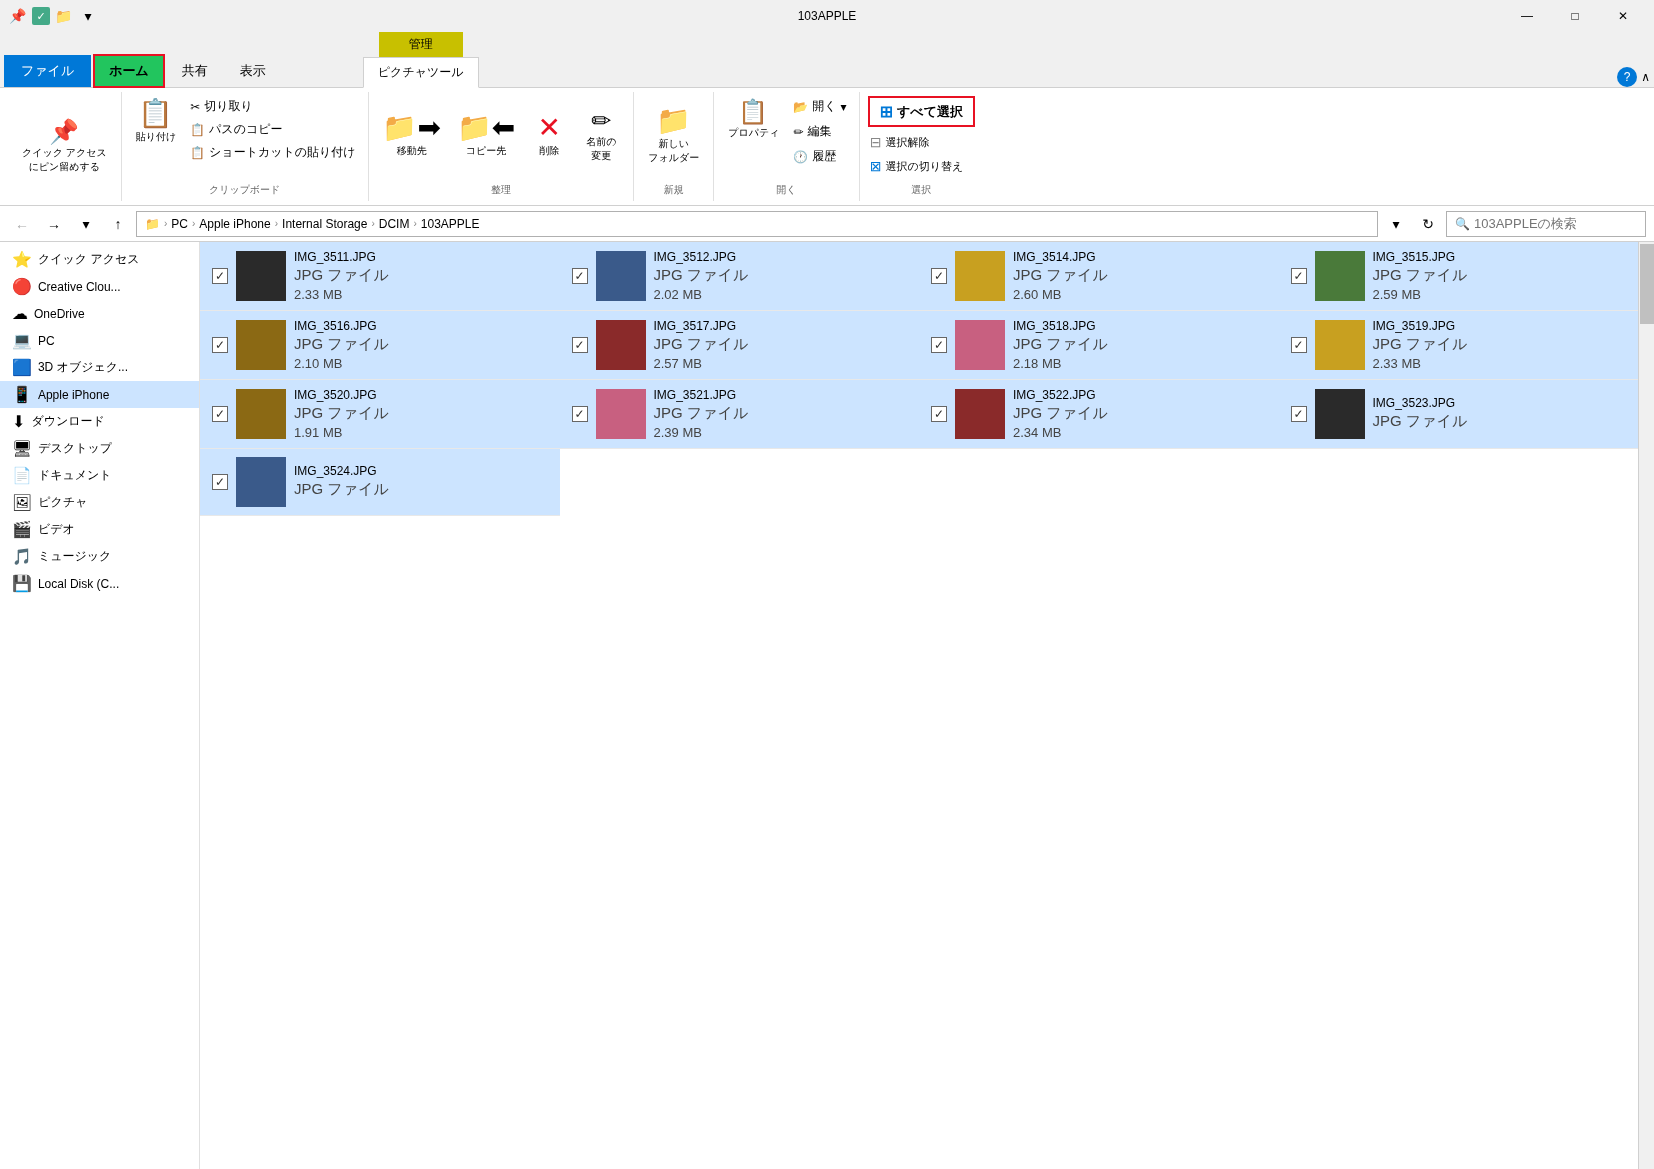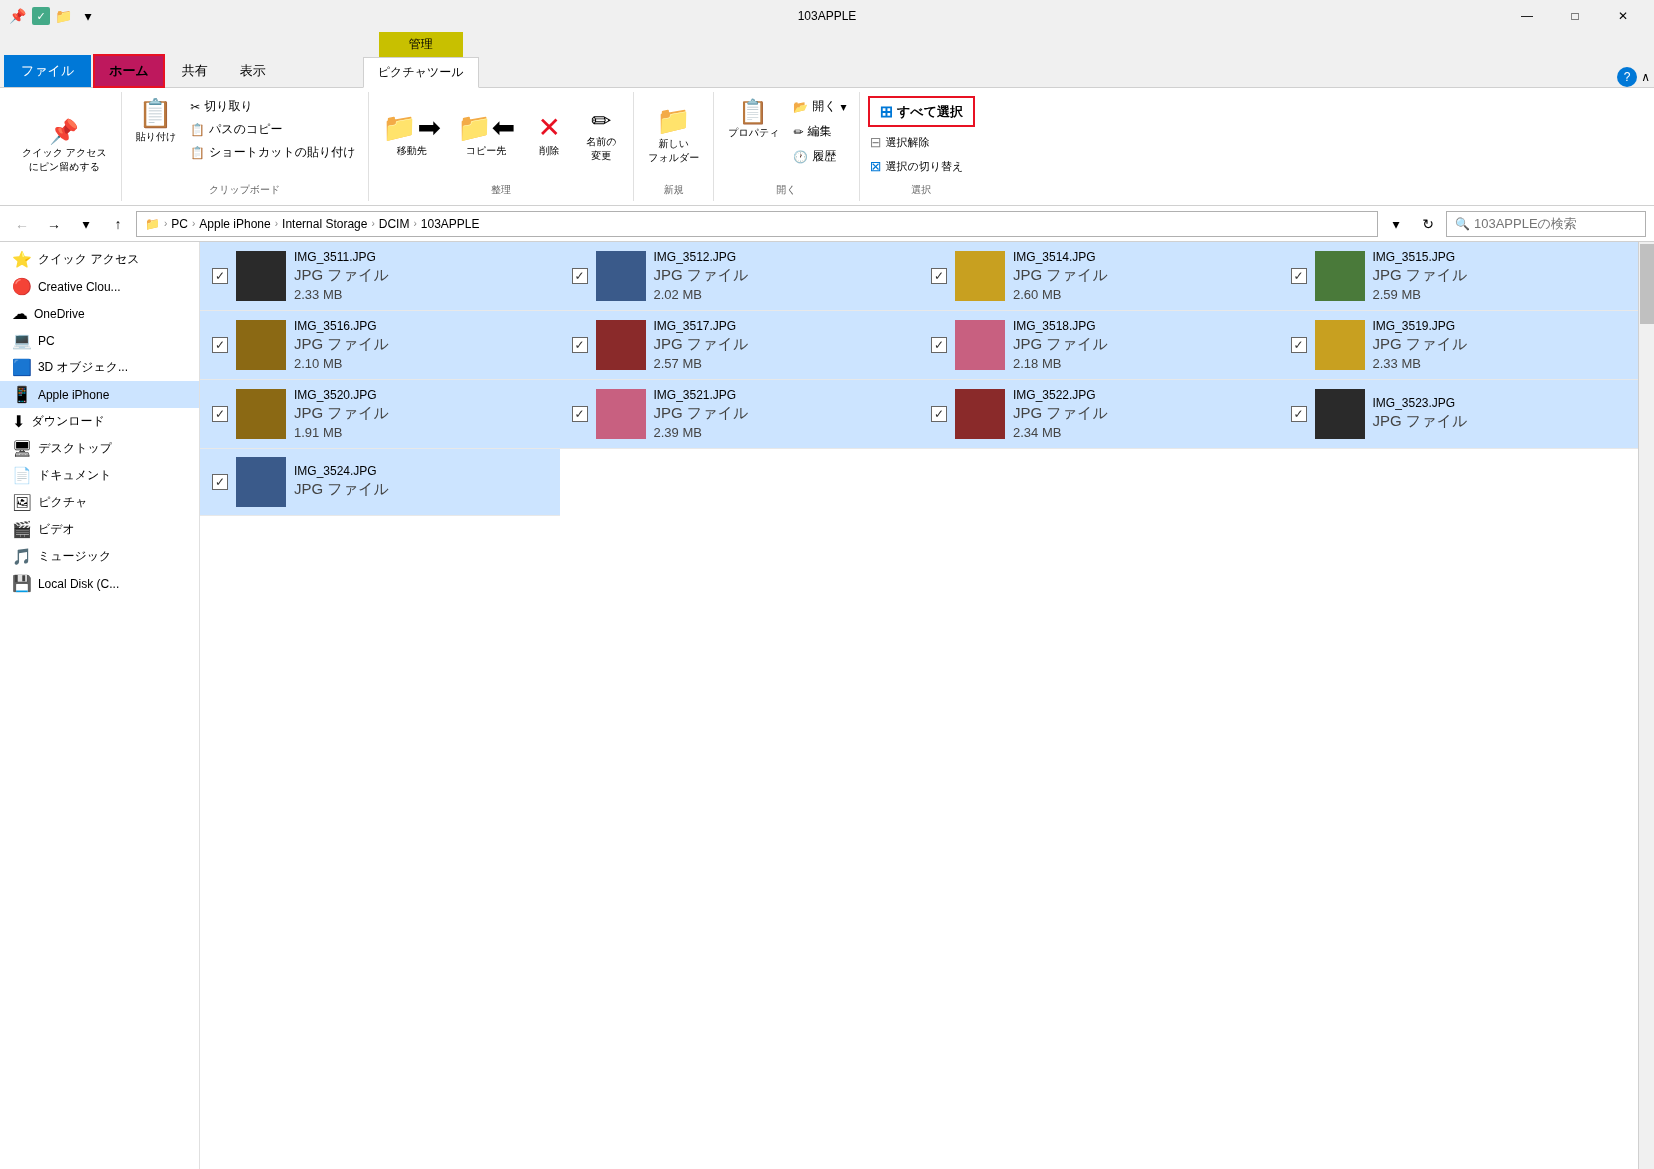--- a/index.html
+++ b/index.html
@@ -9,21 +9,21 @@
     .title-bar {
       display: flex; align-items: center; background: #f0f0f0; height: 32px;
       padding: 0 8px; justify-content: space-between;
     }
     .title-bar-left { display: flex; align-items: center; gap: 4px; }
     .qat-icon { width: 20px; height: 20px; display: flex; align-items: center; justify-content: center; cursor: pointer; font-size: 14px; }
     .title-bar-right { display: flex; gap: 2px; }
     .win-btn { width: 46px; height: 32px; display: flex; align-items: center; justify-content: center; cursor: pointer; font-size: 12px; }
     .ribbon-tabs { display: flex; align-items: flex-end; padding: 0 4px; background: #f0f0f0; }
     .ribbon-tab { padding: 6px 14px; cursor: pointer; font-size: 13px; border: 1px solid transparent; margin-right: 2px; }
-    .ribbon-tab.active { background: #be185d; border-color: #d0d0d0; border-bottom: 1px solid #fff; margin-bottom: -1px; }
+    .ribbon-tab.active { background: #22c55e; border-color: #d0d0d0; border-bottom: 1px solid #fff; margin-bottom: -1px; }
     .ribbon-tab.file { background: #0078d7; color: white; padding: 6px 16px; }
     .ribbon-tab.home { border: 2px solid #e81123; font-weight: bold; }
     .ribbon-tab.kanri { background: #c8c000; padding: 4px 30px; font-size: 12px; }
 
     .ribbon-content { background: #fff; padding: 4px 8px; display: flex; align-items: stretch; gap: 0; min-height: 88px; }
     .ribbon-group { display: flex; flex-direction: column; align-items: center; border-right: 1px solid #e0e0e0; padding: 4px 8px; gap: 4px; }
     .ribbon-group-label { font-size: 10px; color: #666; margin-top: auto; padding-top: 4px; }
     .ribbon-group-content { display: flex; align-items: center; gap: 4px; flex: 1; }
     .ribbon-btn { display: flex; flex-direction: column; align-items: center; cursor: pointer; padding: 4px 6px; border-radius: 3px; min-width: 48px; }
     .ribbon-btn .icon { font-size: 24px; line-height: 1; }

